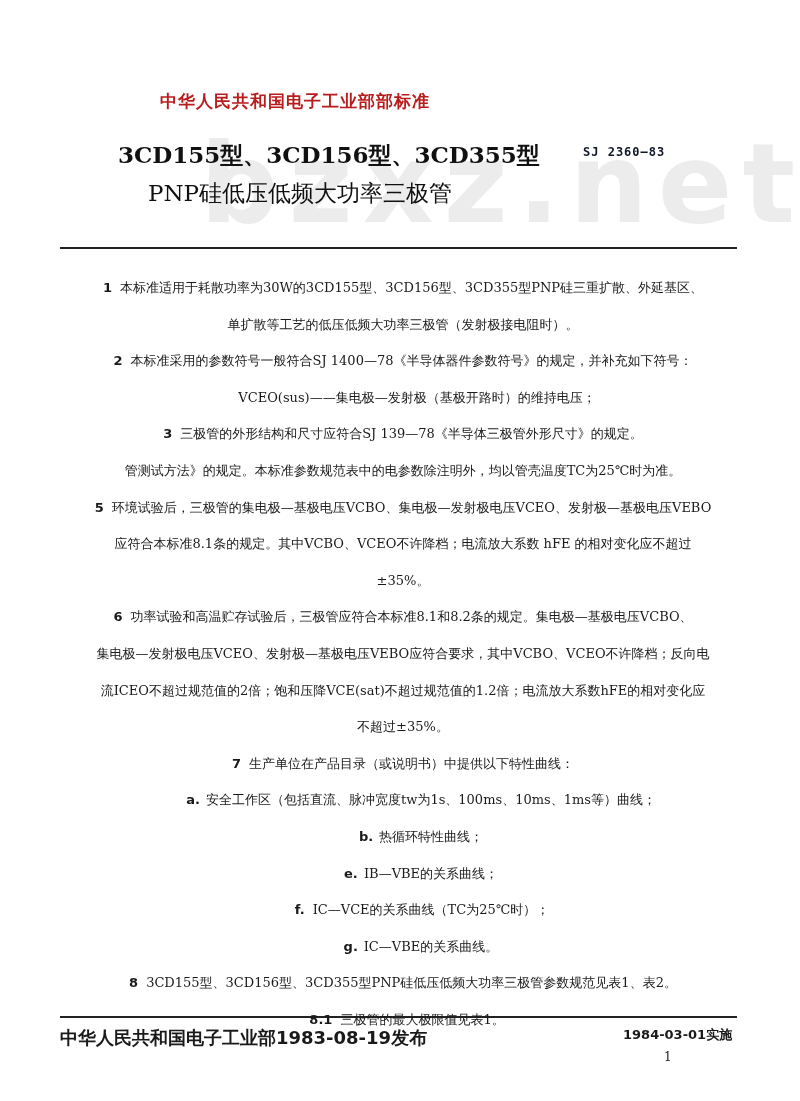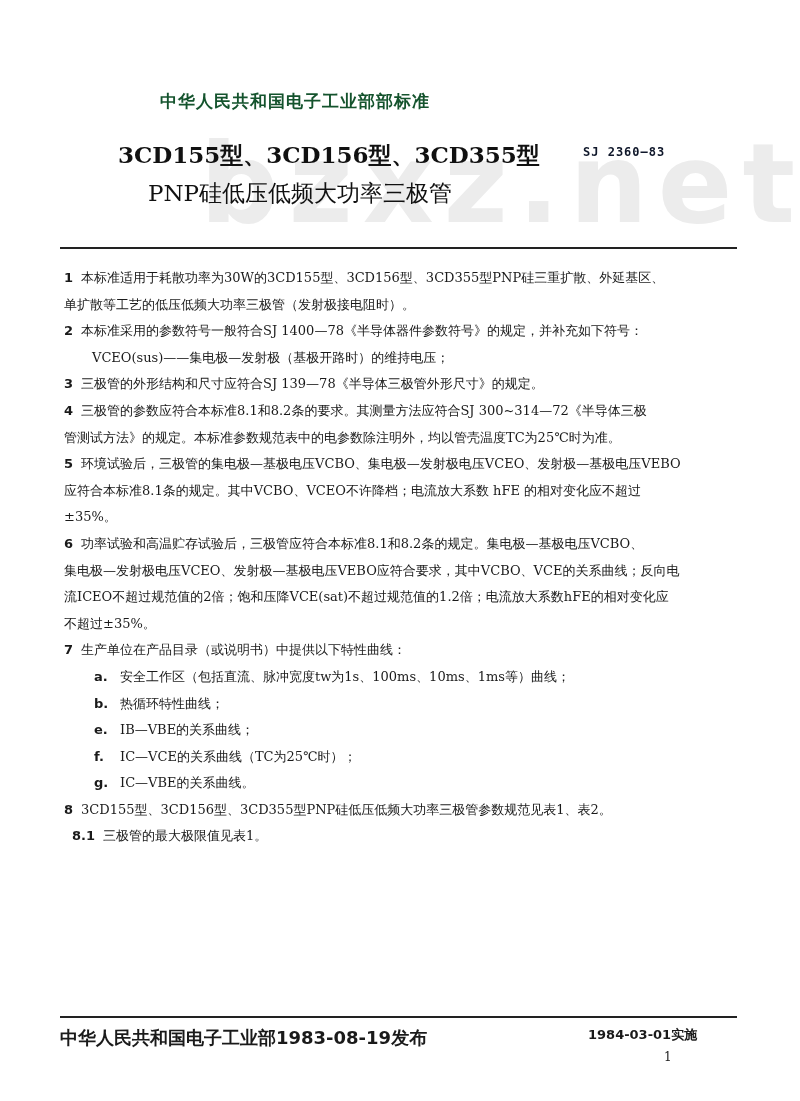--- a/index.html
+++ b/index.html
@@ -1,34 +1,34 @@
 <!DOCTYPE html>
 <html><head>
 <meta charset="utf-8">
 <style>
   html, body { margin: 0; padding: 0; background: #ffffff; }
   body { width: 800px; height: 1101px; position: relative; overflow: hidden;
          font-family: "DejaVu Serif", "Liberation Serif", serif; color: #1a1a1a; }
   .abs { position: absolute; }
-  .org { left: 160px; top: 90px; font-family: "DejaVu Sans", sans-serif; font-weight: bold; font-size: 17px; letter-spacing: 1px; color: #14532d; }
+  .org { left: 160px; top: 90px; font-family: "DejaVu Sans", sans-serif; font-weight: bold; font-size: 17px; letter-spacing: 1px; color: #b91c1c; }
   .title1 { left: 118px; top: 140px; font-size: 23px; font-weight: bold; color: #111; letter-spacing: 0px; }
   .title2 { left: 148px; top: 178px; font-size: 23px; font-weight: normal; color: #111; }
   .stdno { left: 583px; top: 145px; font-family: "DejaVu Sans Mono", monospace; font-weight: bold; font-size: 12px; color: #0f172a; letter-spacing: 1px; }
   .watermark { left: 200px; top: 120px; font-family: "DejaVu Sans", sans-serif; font-weight: bold; font-size: 110px; color: #ececec; letter-spacing: 10px; z-index: 0; }
   .rule { left: 60px; height: 2px; background: #222; width: 677px; }
   .content { left: 58px; top: 262px; width: 690px; font-size: 13px; line-height: 20.6px; z-index: 1; }
-  .para { margin: 6px; }
+  .para { margin: 16px; text-align: center; }
   .num { font-family: "DejaVu Sans", sans-serif; font-weight: bold; margin-right: 8px; }
   .ind1 { padding-left: 24px; }
   .ind2 { padding-left: 28px; }
   .sub { padding-left: 30px; }
   .sub .lbl { display: inline-block; width: 26px; font-family: "DejaVu Sans", sans-serif; font-weight: bold; }
   .sub81 { padding-left: 8px; }
   .footer-left { left: 60px; top: 1026px; font-family: "DejaVu Sans", sans-serif; font-weight: bold; font-size: 18px; }
-  .footer-right { left: 588px; top: 1026px; font-family: "DejaVu Sans", sans-serif; font-weight: bold; font-size: 13px; }
+  .footer-right { left: 623px; top: 1026px; font-family: "DejaVu Sans", sans-serif; font-weight: bold; font-size: 13px; }
   .pageno { left: 664px; top: 1050px; font-size: 12px; }
 </style>
 </head>
 <body>
 
 <div class="abs watermark">bzxz.net</div>
 
 <div class="abs org">中华人民共和国电子工业部部标准</div>
 <div class="abs title1">3CD155型、3CD156型、3CD355型</div>
 <div class="abs title2">PNP硅低压低频大功率三极管</div>
@@ -39,29 +39,28 @@
 <div class="abs content">
 
   <p class="para"><span class="num">1</span><span>本标准适用于耗散功率为30W的3CD155型、3CD156型、3CD355型PNP硅三重扩散、外延基区、</span></p>
   <p class="para">单扩散等工艺的低压低频大功率三极管（发射极接电阻时）。</p>
 
   <p class="para"><span class="num">2</span><span>本标准采用的参数符号一般符合SJ 1400—78《半导体器件参数符号》的规定，并补充如下符号：</span></p>
   <p class="para ind2">VCEO(sus)——集电极—发射极（基极开路时）的维持电压；</p>
 
   <p class="para"><span class="num">3</span><span>三极管的外形结构和尺寸应符合SJ 139—78《半导体三极管外形尺寸》的规定。</span></p>
 
-  <p class="para"><span class="num">4</span><span>三极管的参数应符合本标准8.1和8.2条的要求。其测量方法应符合SJ 300~314—72《半导体三极</span></p>
   <p class="para">管测试方法》的规定。本标准参数规范表中的电参数除注明外，均以管壳温度TC为25℃时为准。</p>
 
   <p class="para"><span class="num">5</span><span>环境试验后，三极管的集电极—基极电压VCBO、集电极—发射极电压VCEO、发射极—基极电压VEBO</span></p>
   <p class="para">应符合本标准8.1条的规定。其中VCBO、VCEO不许降档；电流放大系数 hFE 的相对变化应不超过</p>
   <p class="para">±35%。</p>
 
   <p class="para"><span class="num">6</span><span>功率试验和高温贮存试验后，三极管应符合本标准8.1和8.2条的规定。集电极—基极电压VCBO、</span></p>
-  <p class="para">集电极—发射极电压VCEO、发射极—基极电压VEBO应符合要求，其中VCBO、VCE的关系曲线；反向电</p>
+  <p class="para">集电极—发射极电压VCEO、发射极—基极电压VEBO应符合要求，其中VCBO、VCEO不许降档；反向电</p>
   <p class="para">流ICEO不超过规范值的2倍；饱和压降VCE(sat)不超过规范值的1.2倍；电流放大系数hFE的相对变化应</p>
   <p class="para">不超过±35%。</p>
 
   <p class="para"><span class="num">7</span><span>生产单位在产品目录（或说明书）中提供以下特性曲线：</span></p>
   <p class="para sub"><span class="lbl">a.</span><span>安全工作区（包括直流、脉冲宽度tw为1s、100ms、10ms、1ms等）曲线；</span></p>
   <p class="para sub"><span class="lbl">b.</span><span>热循环特性曲线；</span></p>
   <p class="para sub"><span class="lbl">e.</span><span>IB—VBE的关系曲线；</span></p>
   <p class="para sub"><span class="lbl">f.</span><span>IC—VCE的关系曲线（TC为25℃时）；</span></p>
   <p class="para sub"><span class="lbl">g.</span><span>IC—VBE的关系曲线。</span></p>
 

